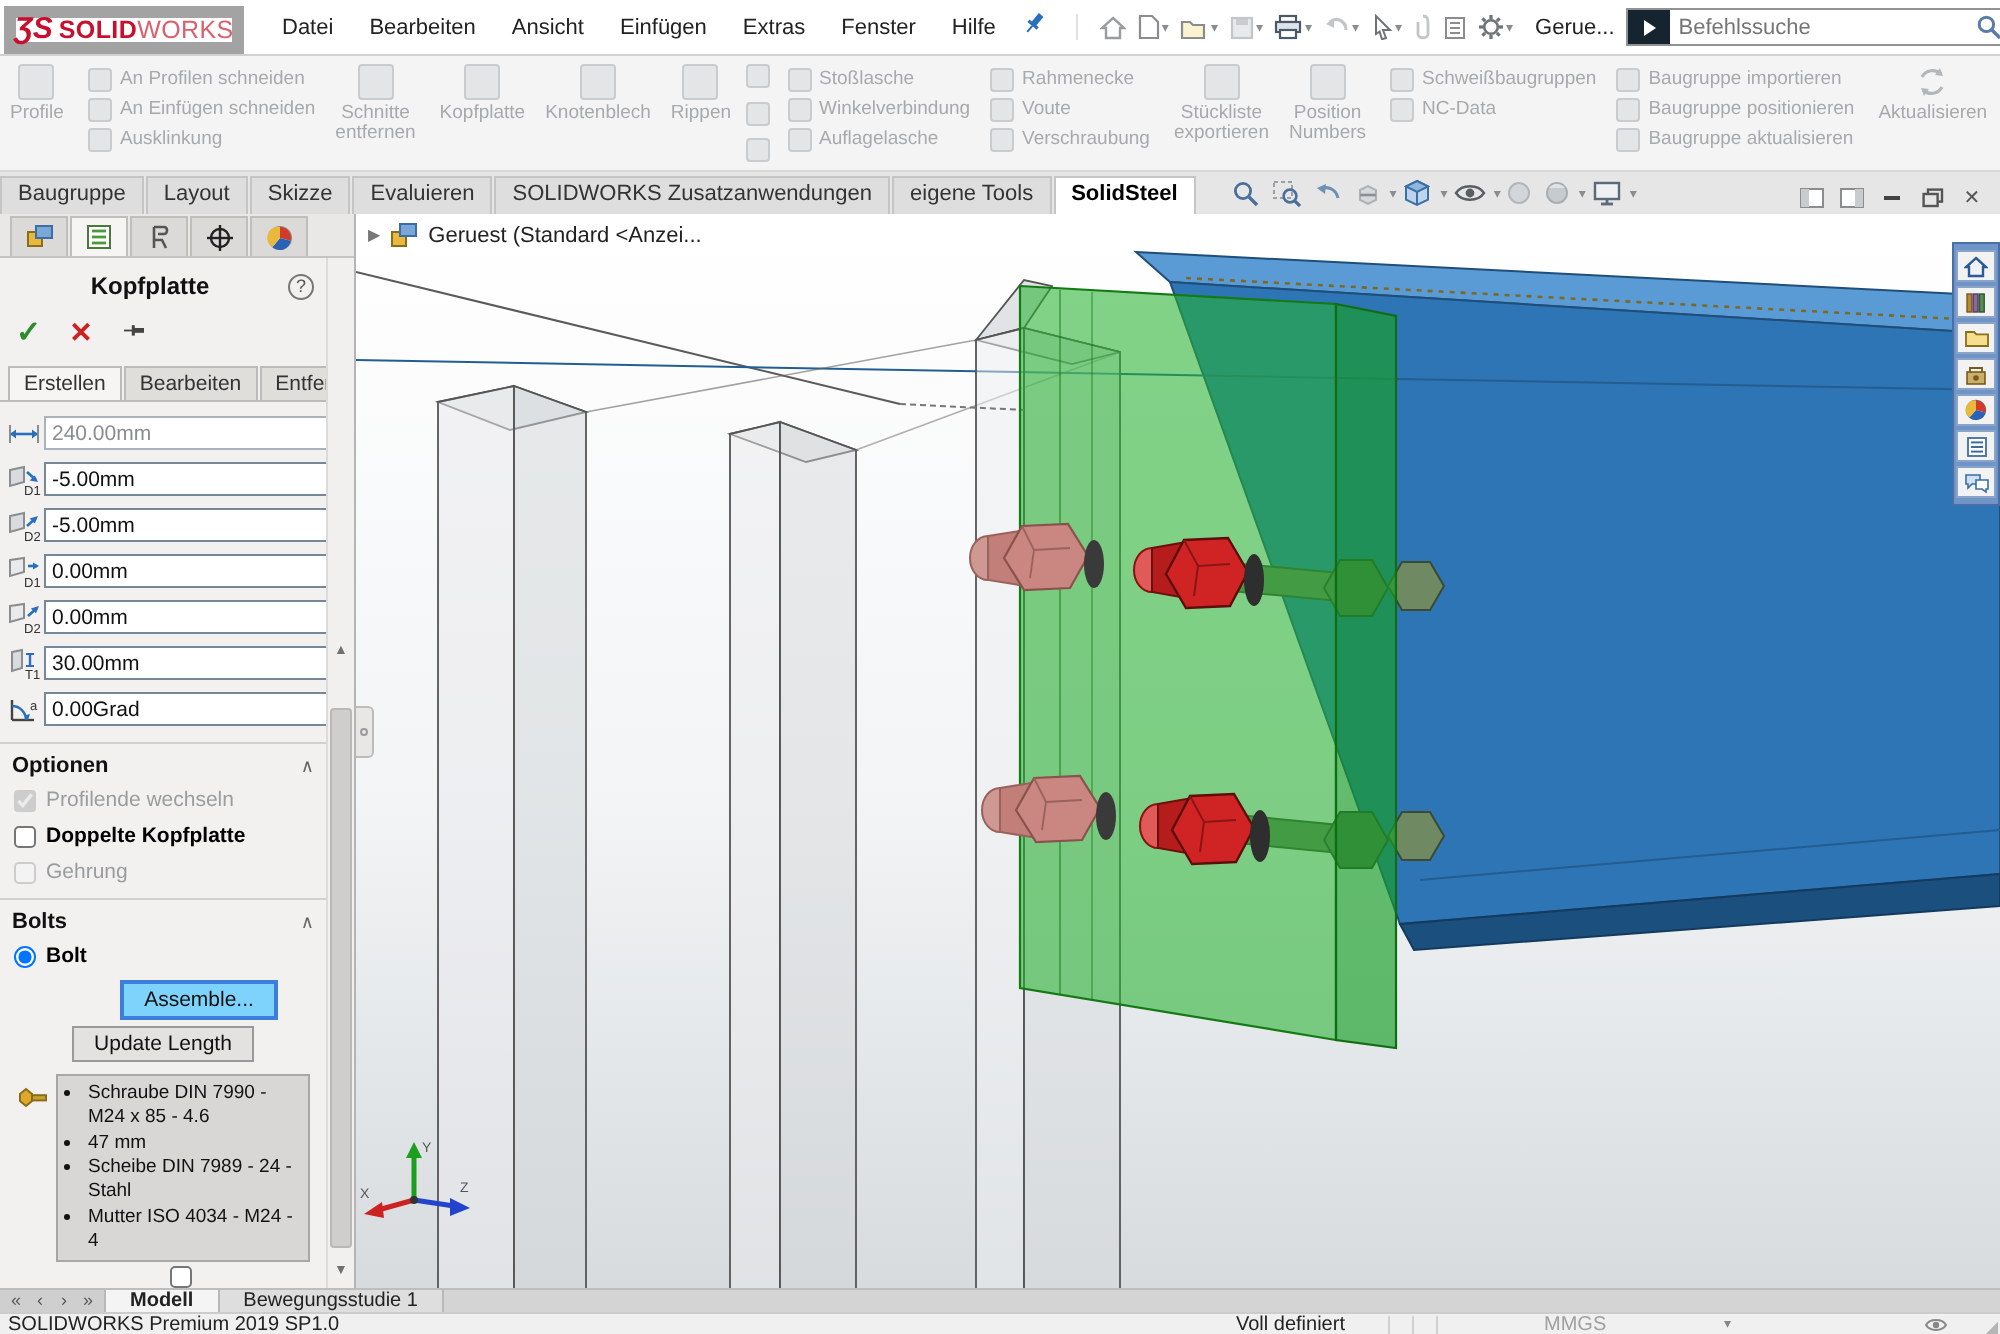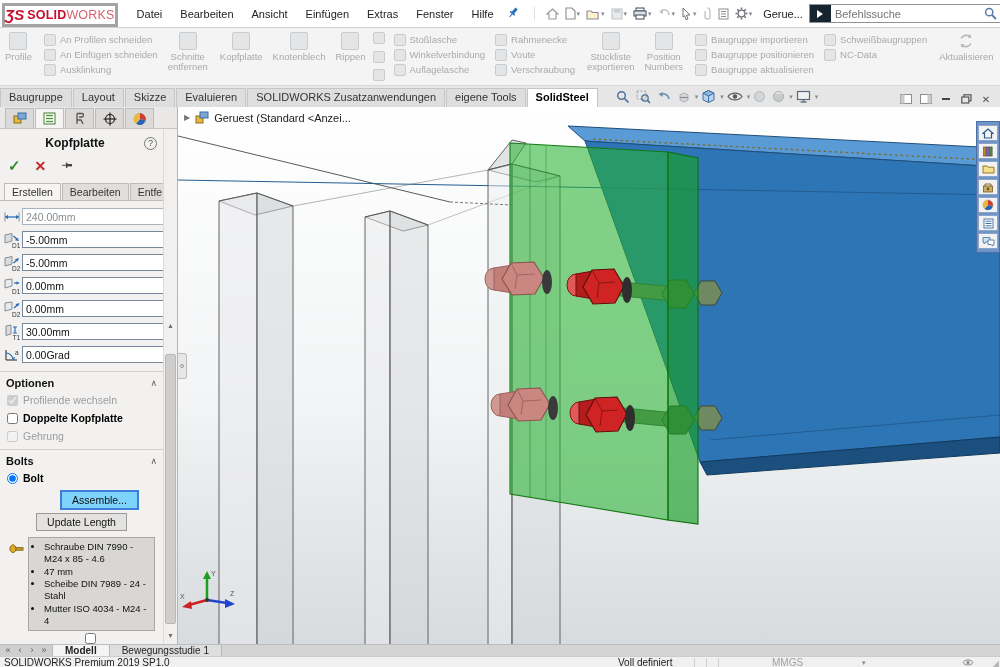--- a/index.html
+++ b/index.html
@@ -3,21 +3,21 @@
 <meta charset="utf-8">
 <style>
   html,body{margin:0;padding:0;background:#888;}
   .app{position:relative;width:1000px;height:667px;background:#fff;overflow:hidden;
        font-family:"Liberation Sans",sans-serif;color:#222;-webkit-font-smoothing:antialiased;}
   .app *{box-sizing:border-box;}
 
   
   .titlebar{position:absolute;top:0;left:0;right:0;height:28px;background:#fff;
             border-bottom:1px solid #cfd1d2;display:flex;align-items:center;}
-  .logo{width:120px;height:24px;margin:2px 0 0 2px;border:3px solid #a3a3a3;display:flex;
+  .logo{width:120px;height:24px;margin:2px 0 0 2px;border:6px solid #a3a3a3;display:flex;
         align-items:center;justify-content:center;white-space:nowrap;background:#fff;}
   .logo .l3s{color:#c8102e;font-style:italic;font-weight:bold;font-size:15px;margin-right:3px;}
   .logo .lsolid{color:#c8102e;font-weight:bold;font-size:12.5px;letter-spacing:.2px;}
   .logo .lworks{color:#d9616e;font-size:12.5px;letter-spacing:.2px;}
   .menubar{display:flex;margin-left:10px;}
   .menubar .mi{font-size:11px;color:#222;padding:3px 9px;cursor:default;}
   .tpin{margin:0 4px;}
   .qat{display:flex;align-items:center;margin-left:10px;border-left:1px solid #e0e0e0;padding-left:8px;}
   .qicon{display:flex;align-items:center;margin:0 3px;}
   .qcaret{font-size:7px;color:#8a8d90;margin-left:1px;}
@@ -342,41 +342,41 @@
       <span class="rlabel" style="max-width:54px;">Stückliste exportieren</span>
     </div>
     <div class="rbig">
       <span class="ricL"></span>
       <span class="rlabel" style="max-width:46px;">Position Numbers</span>
     </div>
     <div class="rsep"></div>
     <div class="rgroup">
       <div class="rrow">
           <span class="ric"></span>
+          <span class="rlabel">Schweißbaugruppen</span>
+        </div>
+      <div class="rrow">
+          <span class="ric"></span>
+          <span class="rlabel">NC-Data</span>
+        </div>
+      <div class="rrow"></div>
+    </div>
+    <div class="rgroup">
+      <div class="rrow">
+          <span class="ric"></span>
           <span class="rlabel">Baugruppe importieren</span>
         </div>
       <div class="rrow">
           <span class="ric"></span>
           <span class="rlabel">Baugruppe positionieren</span>
         </div>
       <div class="rrow">
           <span class="ric"></span>
           <span class="rlabel">Baugruppe aktualisieren</span>
         </div>
-    </div>
-    <div class="rgroup">
-      <div class="rrow">
-          <span class="ric"></span>
-          <span class="rlabel">Schweißbaugruppen</span>
-        </div>
-      <div class="rrow">
-          <span class="ric"></span>
-          <span class="rlabel">NC-Data</span>
-        </div>
-      <div class="rrow"></div>
     </div>
     <div class="rsep"></div>
     <div class="rbig">
       <svg width="18" height="18" viewBox="0 0 18 18" style="margin-bottom:2px;">
           <path d="M13.5 5 A6 6 0 0 0 4 6.5" fill="none" stroke="#b4b7b9" stroke-width="1.6"></path>
           <path d="M13 2 L14.5 6 L10.5 5.5 Z" fill="#b4b7b9"></path>
           <path d="M4.5 13 A6 6 0 0 0 14 11.5" fill="none" stroke="#b4b7b9" stroke-width="1.6"></path>
           <path d="M5 16 L3.5 12 L7.5 12.5 Z" fill="#b4b7b9"></path>
         </svg>
       <span class="rlabel">Aktualisieren</span>

